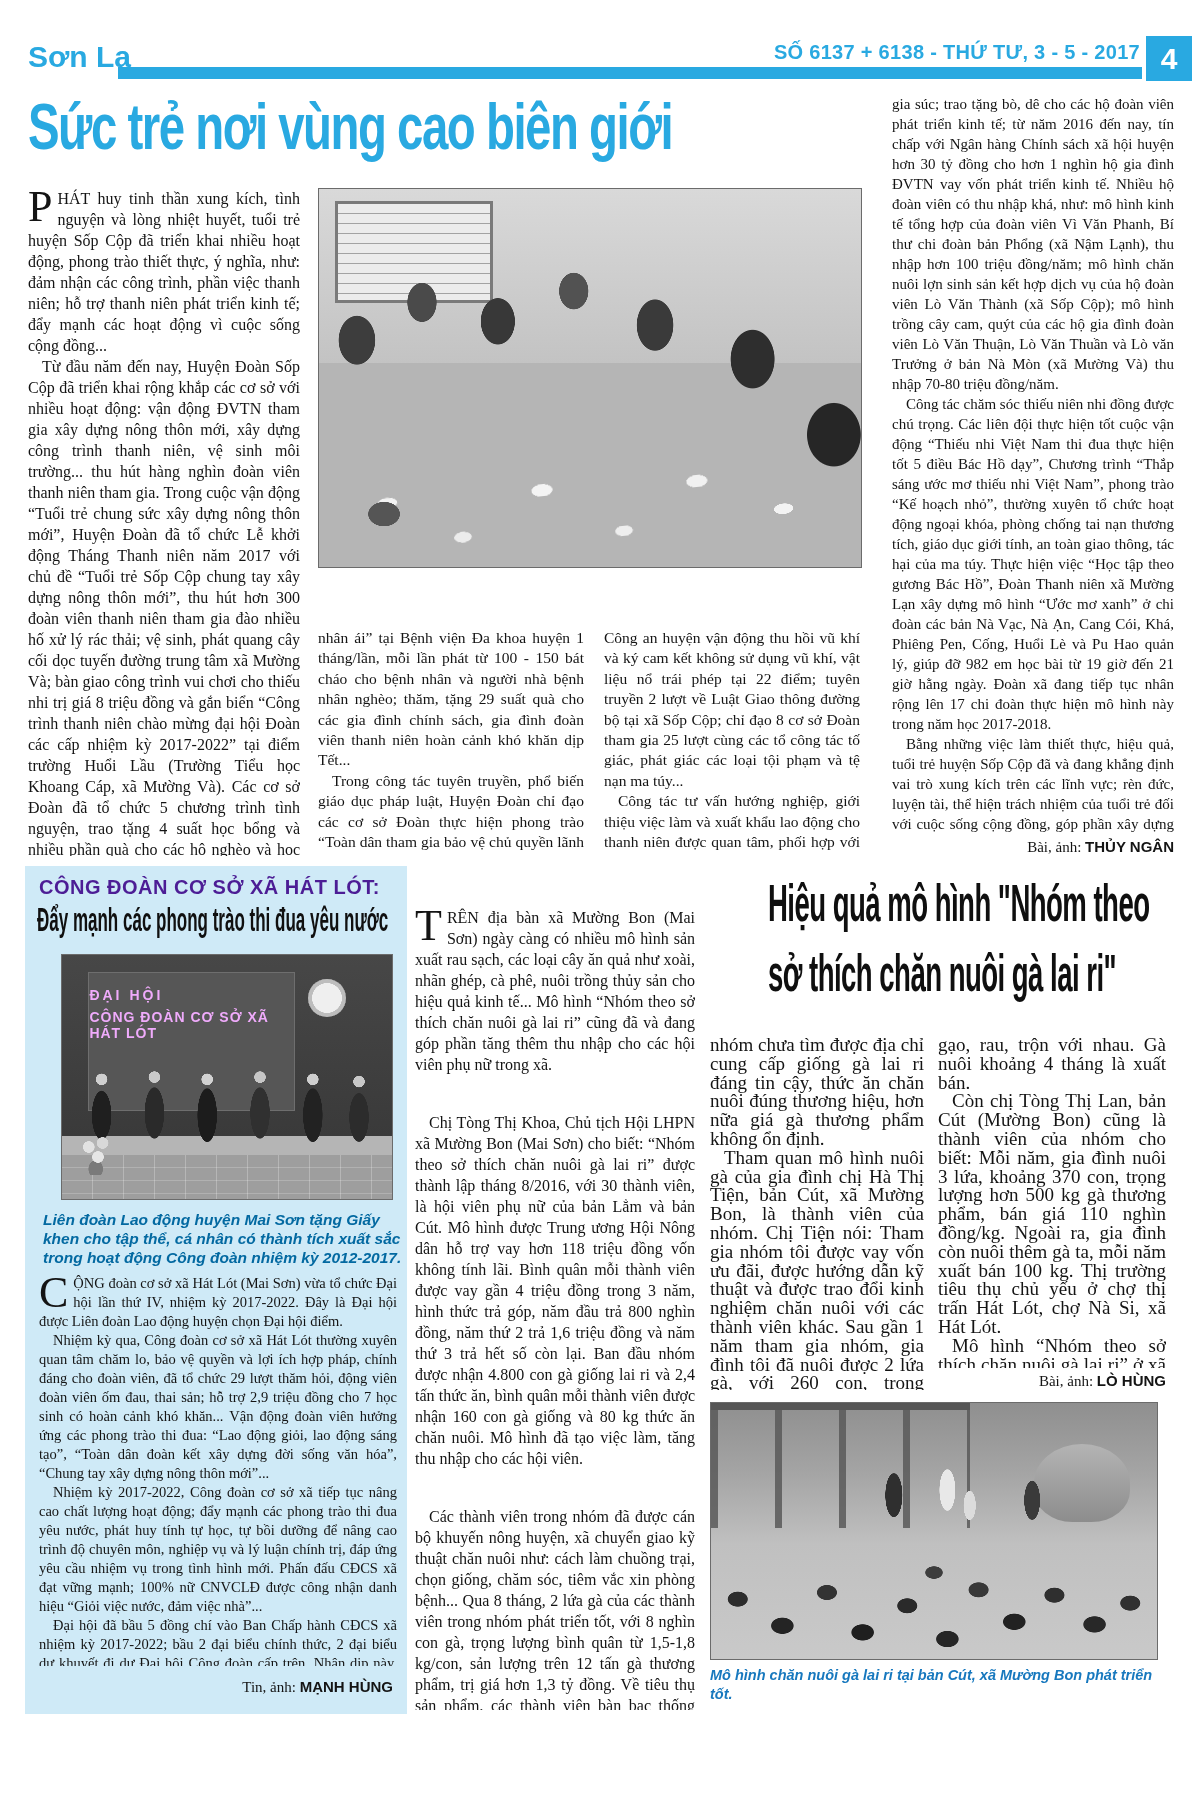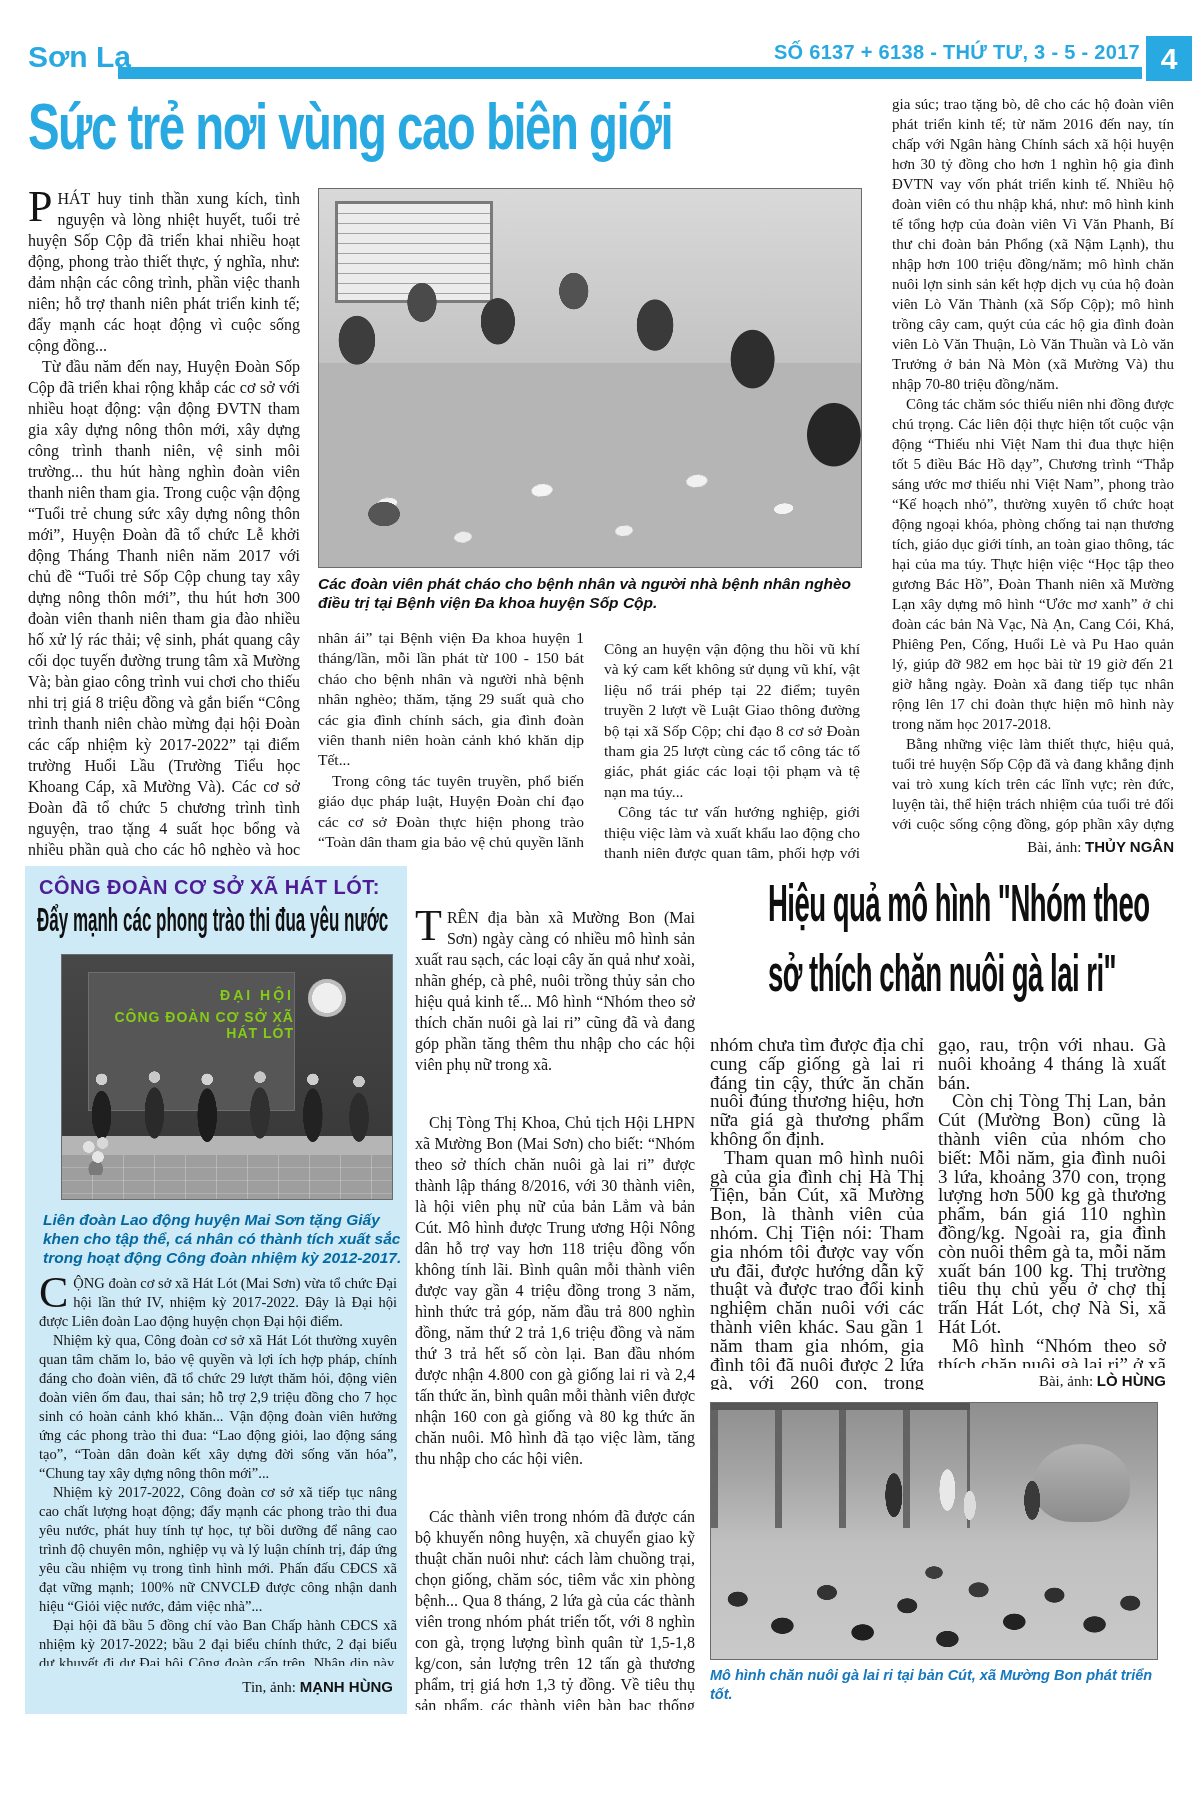--- a/index.html
+++ b/index.html
@@ -28,21 +28,21 @@
   
   .a1-headline{position:absolute;left:28px;top:90px;width:770px;height:92px;}
   .a1-headline .squeeze{font:bold 64px "Liberation Sans",sans-serif;letter-spacing:-2px;
                         color:#29a9e1;transform:scaleX(.74);}
   .a1-col1{left:28px;top:188px;width:272px;height:668px;}
   .a1-col1 .bp{font-size:16px;line-height:21px;}
   .photo{position:absolute;overflow:hidden;background:#b5b5b5;border:1px solid #6b6b6b;}
   #photo1{left:318px;top:188px;width:542px;height:378px;}
   .caption1{position:absolute;left:318px;top:574px;width:542px;color:#111;}
   .a1-col2{left:318px;top:628px;width:266px;height:228px;}
-  .a1-col3{left:604px;top:628px;width:256px;height:228px;margin-top:11px;}
+  .a1-col3{left:604px;top:628px;width:256px;height:228px;}
   .a1-col2 .bp,.a1-col3 .bp{font-size:15.5px;line-height:20.4px;}
   .a1-col4{position:absolute;left:892px;top:94px;width:282px;height:762px;}
   .a1-col4 .text{position:absolute;inset:0 0 24px 0;overflow:hidden;}
   .a1-col4 .byline{position:absolute;right:0;bottom:0;left:6px;}
 
   
   .a2-box{position:absolute;left:25px;top:866px;width:382px;height:848px;background:#cfeaf7;}
   .a2-kicker{position:absolute;left:14px;top:10px;font:bold 20px "Liberation Sans",sans-serif;
              color:#4c1d95;letter-spacing:.5px;}
   .a2-headline{position:absolute;left:12px;top:34px;width:366px;height:46px;}
@@ -89,21 +89,21 @@
       radial-gradient(24px 30px at 47% 27%,#525252 60%,transparent 62%),
       radial-gradient(30px 42px at 62% 36%,#3a3a3a 60%,transparent 62%),
       radial-gradient(36px 48px at 80% 45%,#2e2e2e 60%,transparent 62%),
       radial-gradient(44px 52px at 95% 65%,#262626 60%,transparent 62%),
       radial-gradient(26px 20px at 12% 86%,#555 60%,transparent 62%);}
 
   
   .ph2-backdrop{position:absolute;left:0;top:0;right:0;height:74%;
                 background:linear-gradient(180deg,#474747,#3a3a3a);}
   .ph2-panel{position:absolute;left:8%;top:7%;width:62%;height:56%;background:#565656;
-             border:1px solid #6e6e6e;text-align:right;color:#84cc16;
+             border:1px solid #6e6e6e;text-align:left;color:#f0abfc;
              font-family:"Liberation Sans",sans-serif;}
   .ph2-line1{font-weight:bold;font-size:14px;letter-spacing:3px;margin-top:14px;}
   .ph2-line2{font-weight:bold;font-size:14px;letter-spacing:1px;margin-top:6px;}
   .ph2-emblem{position:absolute;right:14%;top:10%;width:38px;height:38px;border-radius:50%;
               background:radial-gradient(circle at 50% 50%,#efefef 55%,#bdbdbd 56% 70%,#efefef 71%);}
   .ph2-people{position:absolute;left:0;right:0;bottom:16%;height:46%;background-image:
       radial-gradient(16px 40px at 12% 60%,#1f1f1f 60%,transparent 62%),
       radial-gradient(16px 42px at 28% 58%,#2a2a2a 60%,transparent 62%),
       radial-gradient(16px 44px at 44% 60%,#1c1c1c 60%,transparent 62%),
       radial-gradient(16px 42px at 60% 58%,#303030 60%,transparent 62%),
@@ -168,21 +168,20 @@
     <p class="bp dc">PHÁT huy tinh thần xung kích, tình nguyện và lòng nhiệt huyết, tuổi trẻ huyện Sốp Cộp đã triển khai nhiều hoạt động, phong trào thiết thực, ý nghĩa, như: đảm nhận các công trình, phần việc thanh niên; hỗ trợ thanh niên phát triển kinh tế; đẩy mạnh các hoạt động vì cuộc sống cộng đồng...</p>
     <p class="bp">Từ đầu năm đến nay, Huyện Đoàn Sốp Cộp đã triển khai rộng khắp các cơ sở với nhiều hoạt động: vận động ĐVTN tham gia xây dựng nông thôn mới, xây dựng công trình thanh niên, vệ sinh môi trường... thu hút hàng nghìn đoàn viên thanh niên tham gia. Trong cuộc vận động “Tuổi trẻ chung sức xây dựng nông thôn mới”, Huyện Đoàn đã tổ chức Lễ khởi động Tháng Thanh niên năm 2017 với chủ đề “Tuổi trẻ Sốp Cộp chung tay xây dựng nông thôn mới”, thu hút hơn 300 đoàn viên thanh niên tham gia đào nhiều hố xử lý rác thải; vệ sinh, phát quang cây cối dọc tuyến đường trung tâm xã Mường Và; bàn giao công trình vui chơi cho thiếu nhi trị giá 8 triệu đồng và gắn biển “Công trình thanh niên chào mừng đại hội Đoàn các cấp nhiệm kỳ 2017-2022” tại điểm trường Huổi Lầu (Trường Tiểu học Khoang Cáp, xã Mường Và). Các cơ sở Đoàn đã tổ chức 5 chương trình tình nguyện, trao tặng 4 suất học bổng và nhiều phần quà cho các hộ nghèo và học sinh trên địa bàn huyện, với tổng trị giá gần 50 triệu đồng; tu sửa 2 nhà văn hóa bản, 3 điểm trường học, hơn 3 km đường giao thông nông thôn; nạo vét 5 km kênh mương, trồng 1.238 cây xanh; duy trì chương trình “Nồi cháo</p>
   </div>
 
   <div id="photo1" class="photo">
     <div class="ph1-wall"></div>
     <div class="ph1-board"></div>
     <div class="ph1-table"></div>
     <div class="ph1-people"></div>
   </div>
-  <div class="caption caption1">Các đoàn viên phát cháo cho bệnh nhân và người nhà bệnh nhân nghèo điều trị tại Bệnh viện Đa khoa huyện Sốp Cộp.</div>
 
   <div class="col a1-col2">
     <p class="bp cont">nhân ái” tại Bệnh viện Đa khoa huyện 1 tháng/lần, mỗi lần phát từ 100 - 150 bát cháo cho bệnh nhân và người nhà bệnh nhân nghèo; thăm, tặng 29 suất quà cho các gia đình chính sách, gia đình đoàn viên thanh niên hoàn cảnh khó khăn dịp Tết...</p>
     <p class="bp">Trong công tác tuyên truyền, phổ biến giáo dục pháp luật, Huyện Đoàn chỉ đạo các cơ sở Đoàn thực hiện phong trào “Toàn dân tham gia bảo vệ chủ quyền lãnh thổ, an ninh biên giới quốc gia”. Từ năm 2016 đến nay, Huyện Đoàn phối hợp với Đoàn Thanh niên</p>
   </div>
 
   <div class="col a1-col3">
     <p class="bp cont">Công an huyện vận động thu hồi vũ khí và ký cam kết không sử dụng vũ khí, vật liệu nổ trái phép tại 22 điểm; tuyên truyền 2 lượt về Luật Giao thông đường bộ tại xã Sốp Cộp; chỉ đạo 8 cơ sở Đoàn tham gia 25 lượt cùng các tổ công tác tố giác, phát giác các loại tội phạm và tệ nạn ma túy...</p>
     <p class="bp">Công tác tư vấn hướng nghiệp, giới thiệu việc làm và xuất khẩu lao động cho thanh niên được quan tâm, phối hợp với các ngành liên quan mở các lớp chuyển giao khoa học kỹ thuật trồng cây cam, quýt và chăn nuôi</p>
   </div>

